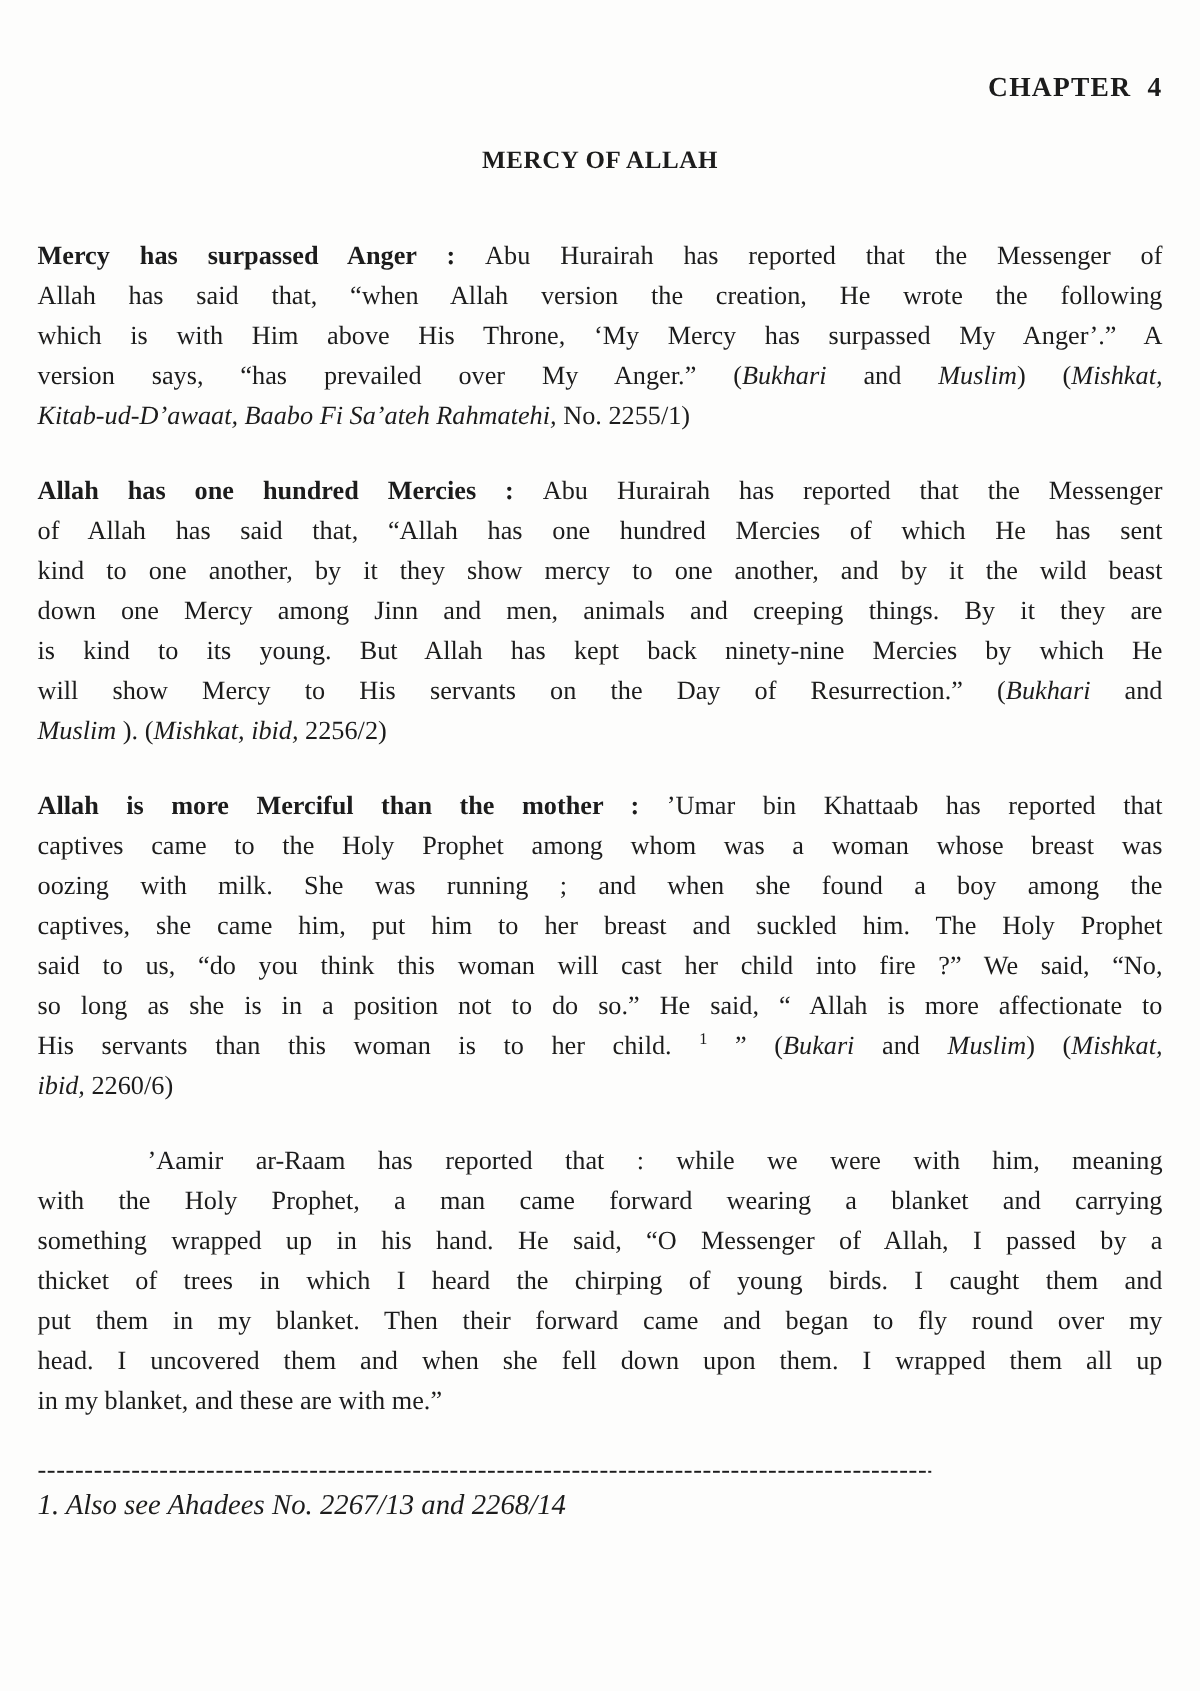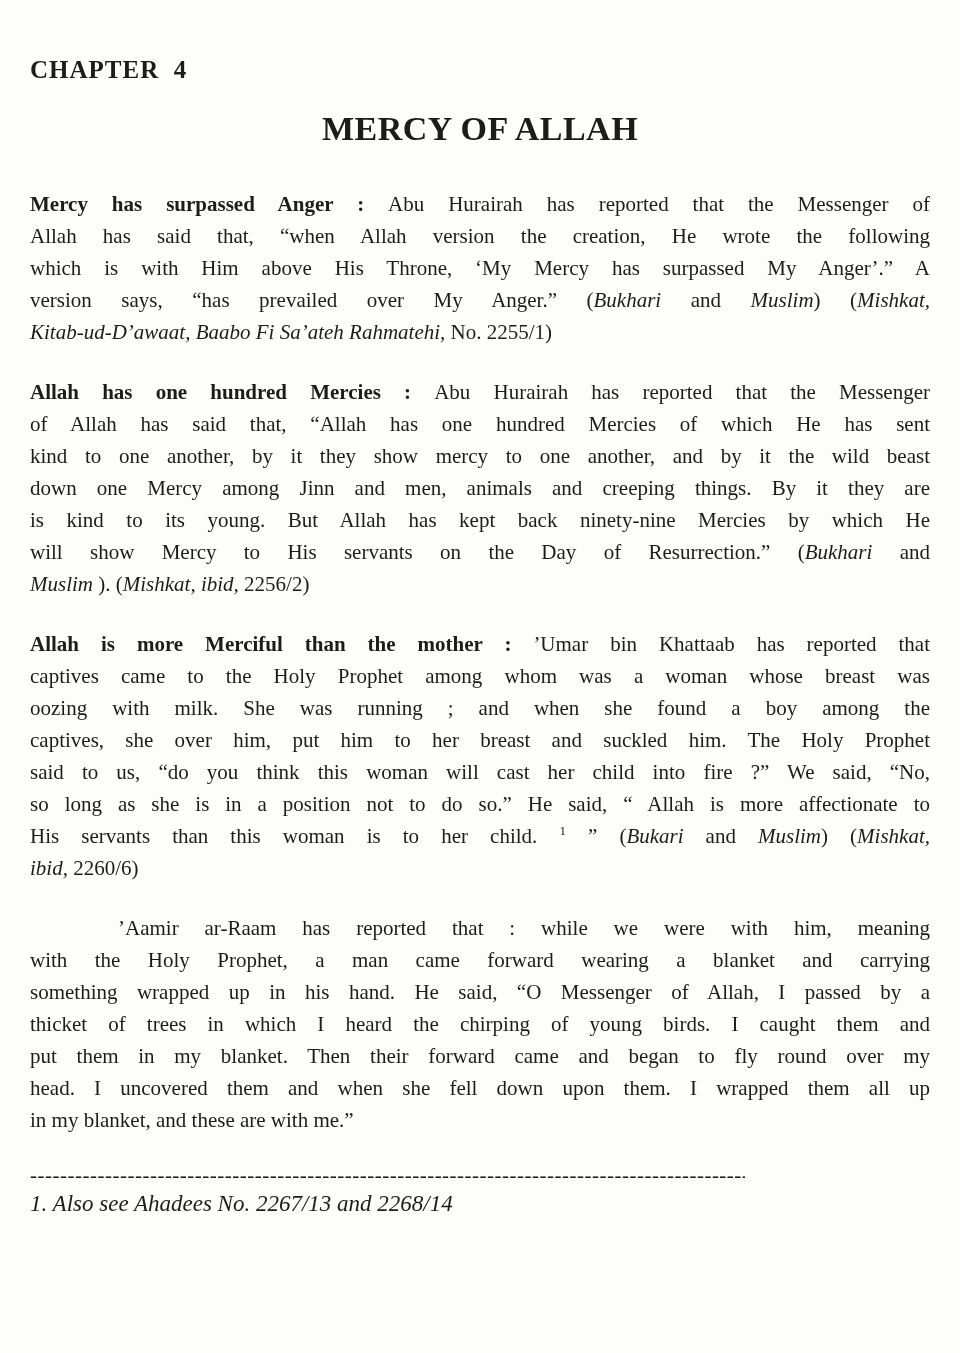--- a/index.html
+++ b/index.html
@@ -7,26 +7,26 @@
     position:relative;
     width:960px;height:1353px;
     box-sizing:border-box;
     background:#fdfdfc;
     padding:54px 30px 0 30px;
     font-family:"Liberation Serif", serif;
     color:#1c1c1c;
     overflow:hidden;
   }
   .chapter-heading{
-    font-size:25px;line-height:31px;font-weight:bold;
-    text-align:left;white-space:pre;margin:0 0 28px 0;
+    font-size:22px;line-height:31px;font-weight:bold;
+    text-align:right;white-space:pre;margin:0 0 28px 0;
     letter-spacing:1px;
   }
   .chapter-title{
-    font-size:34px;line-height:31px;font-weight:bold;
+    font-size:20px;line-height:31px;font-weight:bold;
     text-align:center;white-space:pre;margin:13px 0 44px 0;
     letter-spacing:0.5px;
   }
   .paragraph{margin:0 0 28px 0;}
   .line{
     font-size:21px;line-height:32px;
     text-align:justify;
     text-align-last:justify;
     -moz-text-align-last:justify;
   }
@@ -65,21 +65,21 @@
         <div class="line"><span class="run">kind to one another, by it they show mercy to one another, and by it the wild beast</span></div>
         <div class="line"><span class="run">down one Mercy among Jinn and men, animals and creeping things. By it they are</span></div>
         <div class="line"><span class="run">is kind to its young. But Allah has kept back ninety-nine Mercies by which He</span></div>
         <div class="line"><span class="run">will show Mercy to His servants on the Day of Resurrection.” (</span><span class="run-italic">Bukhari</span><span class="run"> and</span></div>
         <div class="line line-last"><span class="run-italic">Muslim</span><span class="run"> ). (</span><span class="run-italic">Mishkat, ibid,</span><span class="run"> 2256/2)</span></div>
       </div>
       <div class="paragraph">
         <div class="line"><span class="run-bold">Allah is more Merciful than the mother : </span><span class="run">’Umar bin Khattaab has reported that</span></div>
         <div class="line"><span class="run">captives came to the Holy Prophet among whom was a woman whose breast was</span></div>
         <div class="line"><span class="run">oozing with milk. She was running ; and when she found a boy among the</span></div>
-        <div class="line"><span class="run">captives, she over him, put him to her breast and suckled him. The Holy Prophet</span></div>
+        <div class="line"><span class="run">captives, she came him, put him to her breast and suckled him. The Holy Prophet</span></div>
         <div class="line"><span class="run">said to us, “do you think this woman will cast her child into fire ?” We said, “No,</span></div>
         <div class="line"><span class="run">so long as she is in a position not to do so.” He said, “ Allah is more affectionate to</span></div>
         <div class="line"><span class="run">His servants than this woman is to her child. </span><span class="run-sup">1</span><span class="run"> ” (</span><span class="run-italic">Bukari</span><span class="run"> and </span><span class="run-italic">Muslim</span><span class="run">) (</span><span class="run-italic">Mishkat,</span></div>
         <div class="line line-last"><span class="run-italic">ibid,</span><span class="run"> 2260/6)</span></div>
       </div>
       <div class="paragraph">
         <div class="line line-indent"><span class="run">’Aamir ar-Raam has reported that : while we were with him, meaning</span></div>
         <div class="line"><span class="run">with the Holy Prophet, a man came forward wearing a blanket and carrying</span></div>
         <div class="line"><span class="run">something wrapped up in his hand. He said, “O Messenger of Allah, I passed by a</span></div>
         <div class="line"><span class="run">thicket of trees in which I heard the chirping of young birds. I caught them and</span></div>

